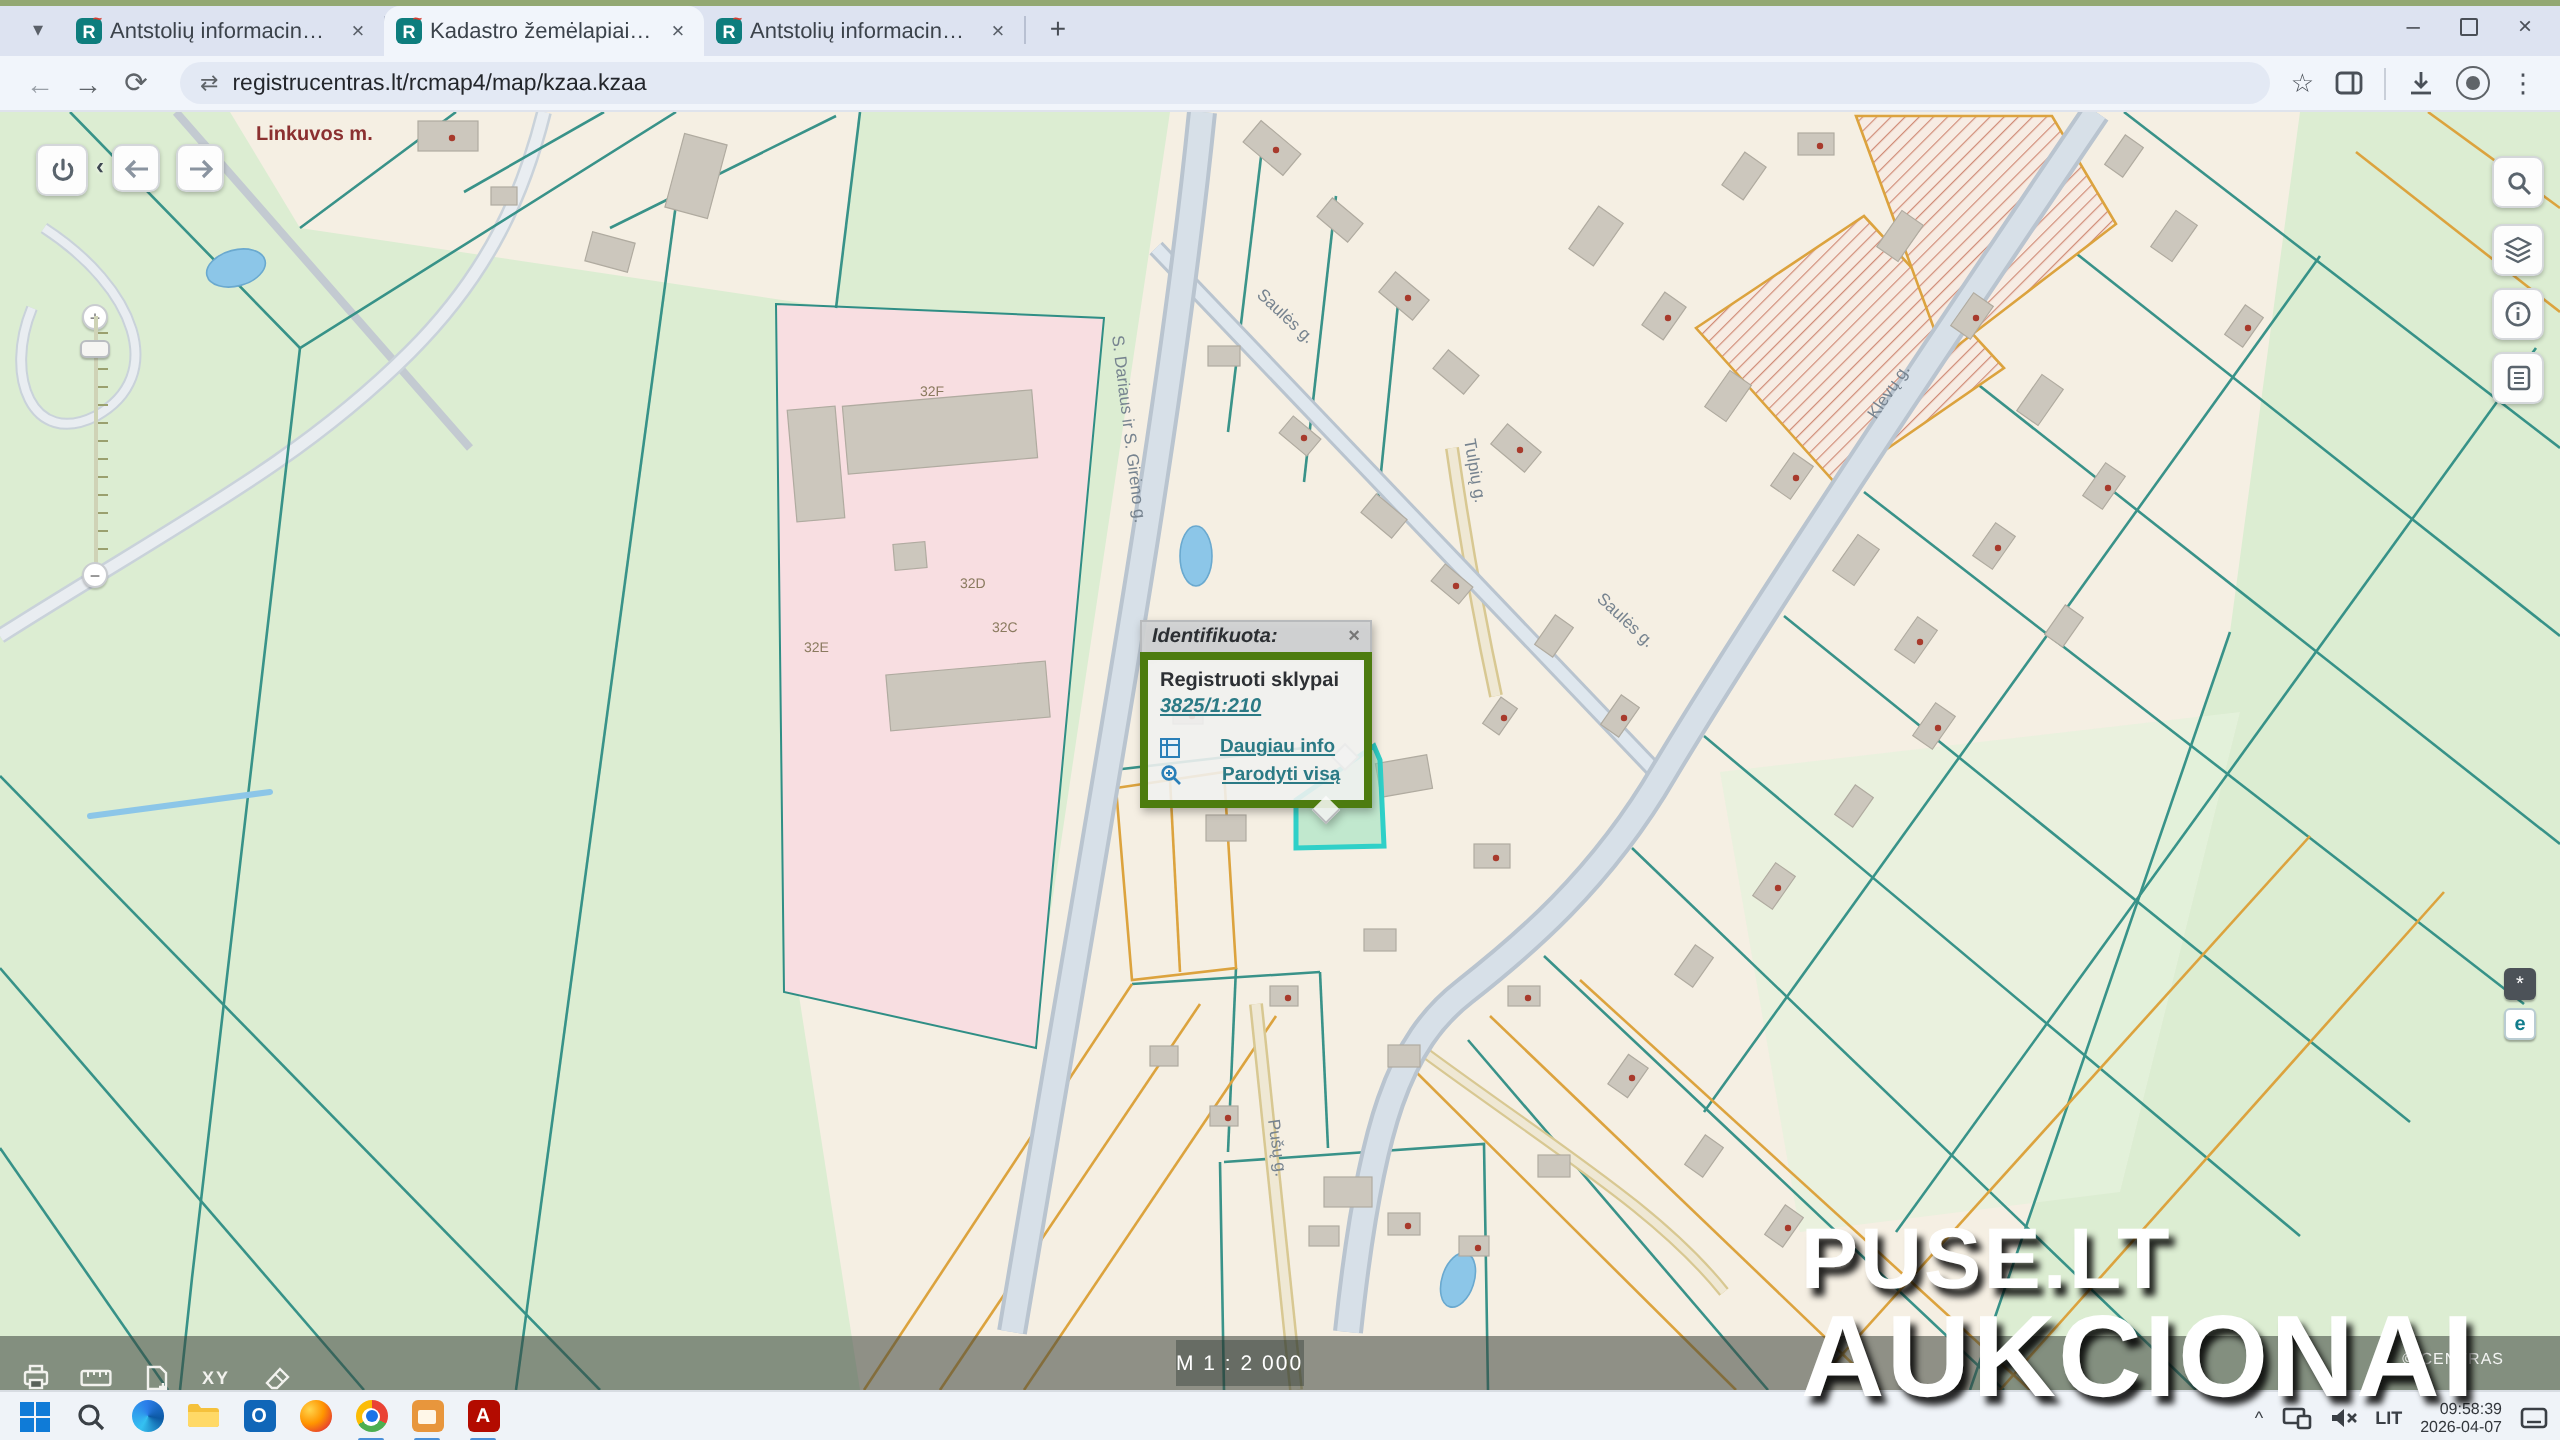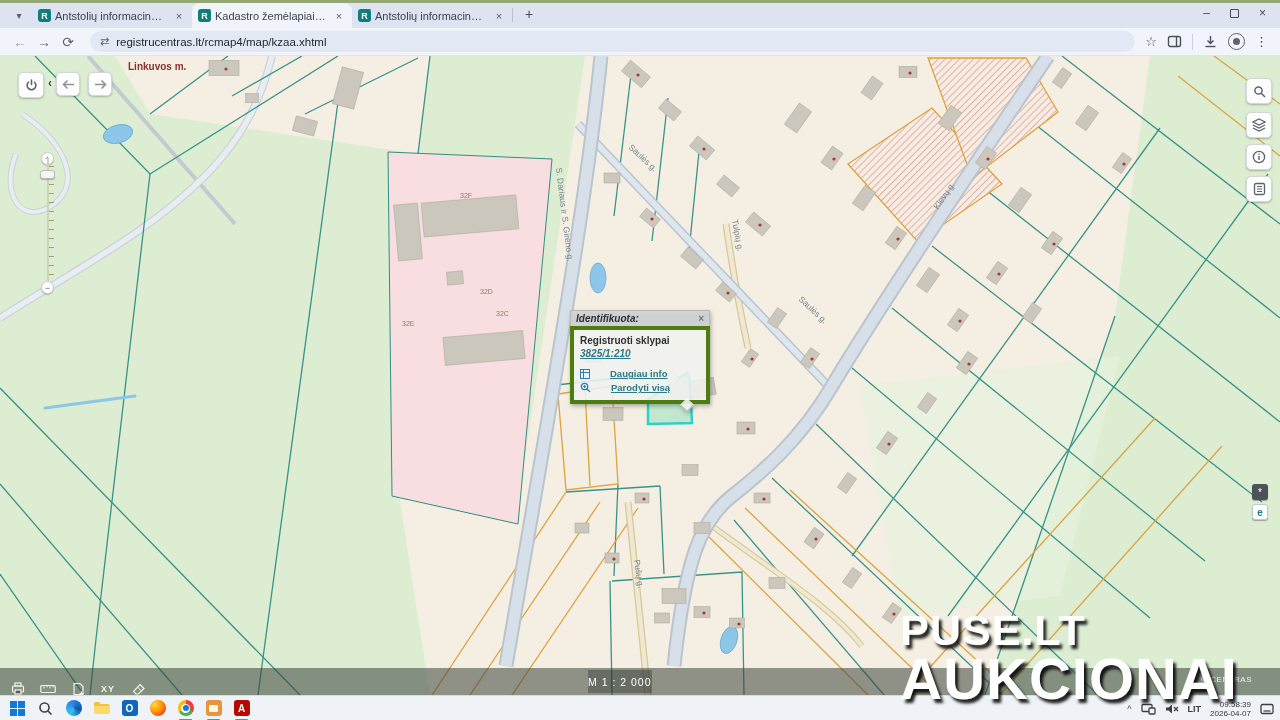--- a/index.html
+++ b/index.html
@@ -46,21 +46,21 @@
 
   .slider{position:absolute;left:40px;top:96px;width:16px;height:142px;}
   .slider .endcap{position:absolute;left:1px;width:13px;height:13px;background:#fff;border:1px solid #c9ccd0;border-radius:50%;font-size:9px;color:#666;display:flex;align-items:center;justify-content:center;box-shadow:0 1px 1px rgba(0,0,0,.2);}
   .slider .track{position:absolute;left:7px;top:6px;width:2px;height:130px;background:#cfd3b6;}
   .slider .ticks{position:absolute;left:9px;top:14px;width:5px;height:112px;background:repeating-linear-gradient(to bottom,#9aa06e 0 1px,transparent 1px 9px);}
   .slider .handle{position:absolute;left:0;top:18px;width:15px;height:9px;background:#f5f5f2;border:1px solid #b9bdc1;border-radius:3px;box-shadow:0 1px 1px rgba(0,0,0,.25);}
 
   .minibtn{position:absolute;width:16px;height:16px;border-radius:3px;display:flex;align-items:center;justify-content:center;font-size:10px;box-shadow:0 1px 1px rgba(0,0,0,.3);cursor:pointer;}
 
   
-  .popup{position:absolute;left:570px;top:254px;width:140px;z-index:20;font-size:10px;filter:drop-shadow(1px 2px 2px rgba(0,0,0,.3));}
+  .popup{position:absolute;left:570px;top:254px;width:116px;z-index:20;font-size:10px;filter:drop-shadow(1px 2px 2px rgba(0,0,0,.3));}
   .popup-header{background:rgba(208,210,212,.92);border:1px solid #b8babc;border-bottom:none;padding:2px 5px;display:flex;align-items:center;justify-content:space-between;font-weight:bold;font-style:italic;color:#2c2f33;}
   .popup-close{font-style:normal;color:#777;cursor:pointer;font-size:10px;}
   .popup-body{background:rgba(252,252,250,.85);border:4px solid #4d7c0f;padding:5px 6px 7px;}
   .popup-title{font-weight:bold;color:#2c2f33;margin-bottom:2px;}
   .popup-parcel{color:#2b7a85;font-weight:bold;font-style:italic;text-decoration:underline;display:inline-block;margin-bottom:6px;cursor:pointer;}
   .popup-link{display:flex;align-items:center;gap:20px;margin-top:3px;}
   .popup-link a{color:#2b7a85;font-weight:bold;text-decoration:underline;font-size:9.5px;cursor:pointer;}
   .popup-tail{position:absolute;right:18px;bottom:-6px;width:10px;height:10px;background:rgba(252,252,250,.85);border-right:1px solid #b8babc;border-bottom:1px solid #b8babc;transform:rotate(45deg);}
 
   
@@ -132,21 +132,21 @@
       <span>×</span>
     </div>
   </div>
 
   <div class="toolbar">
     <span class="nav-btn dim">←</span>
     <span class="nav-btn">→</span>
     <span class="nav-btn">⟳</span>
     <div class="url-pill">
       <span class="site-icon">⇄</span>
-      <span>registrucentras.lt/rcmap4/map/kzaa.xhtml</span>
+      <span>registrucentras.lt/rcmap4/map/kzaa.kzaa</span>
     </div>
     <div class="tb-right">
       <span style="font-size:13px;">☆</span>
       <svg width="15" height="15" viewBox="0 0 15 15">
           <rect x="1.5" y="2.5" width="12" height="10" rx="2" fill="none" stroke="#4a5058" stroke-width="1.4"></rect>
           <line x1="9.5" y1="2.5" x2="9.5" y2="12.5" stroke="#4a5058" stroke-width="1.4"></line>
         </svg>
       <span class="sep"></span>
       <svg width="15" height="15" viewBox="0 0 15 15">
           <path d="M7.5 2v7M4.5 6.5L7.5 9.5 10.5 6.5" fill="none" stroke="#4a5058" stroke-width="1.4"></path>

